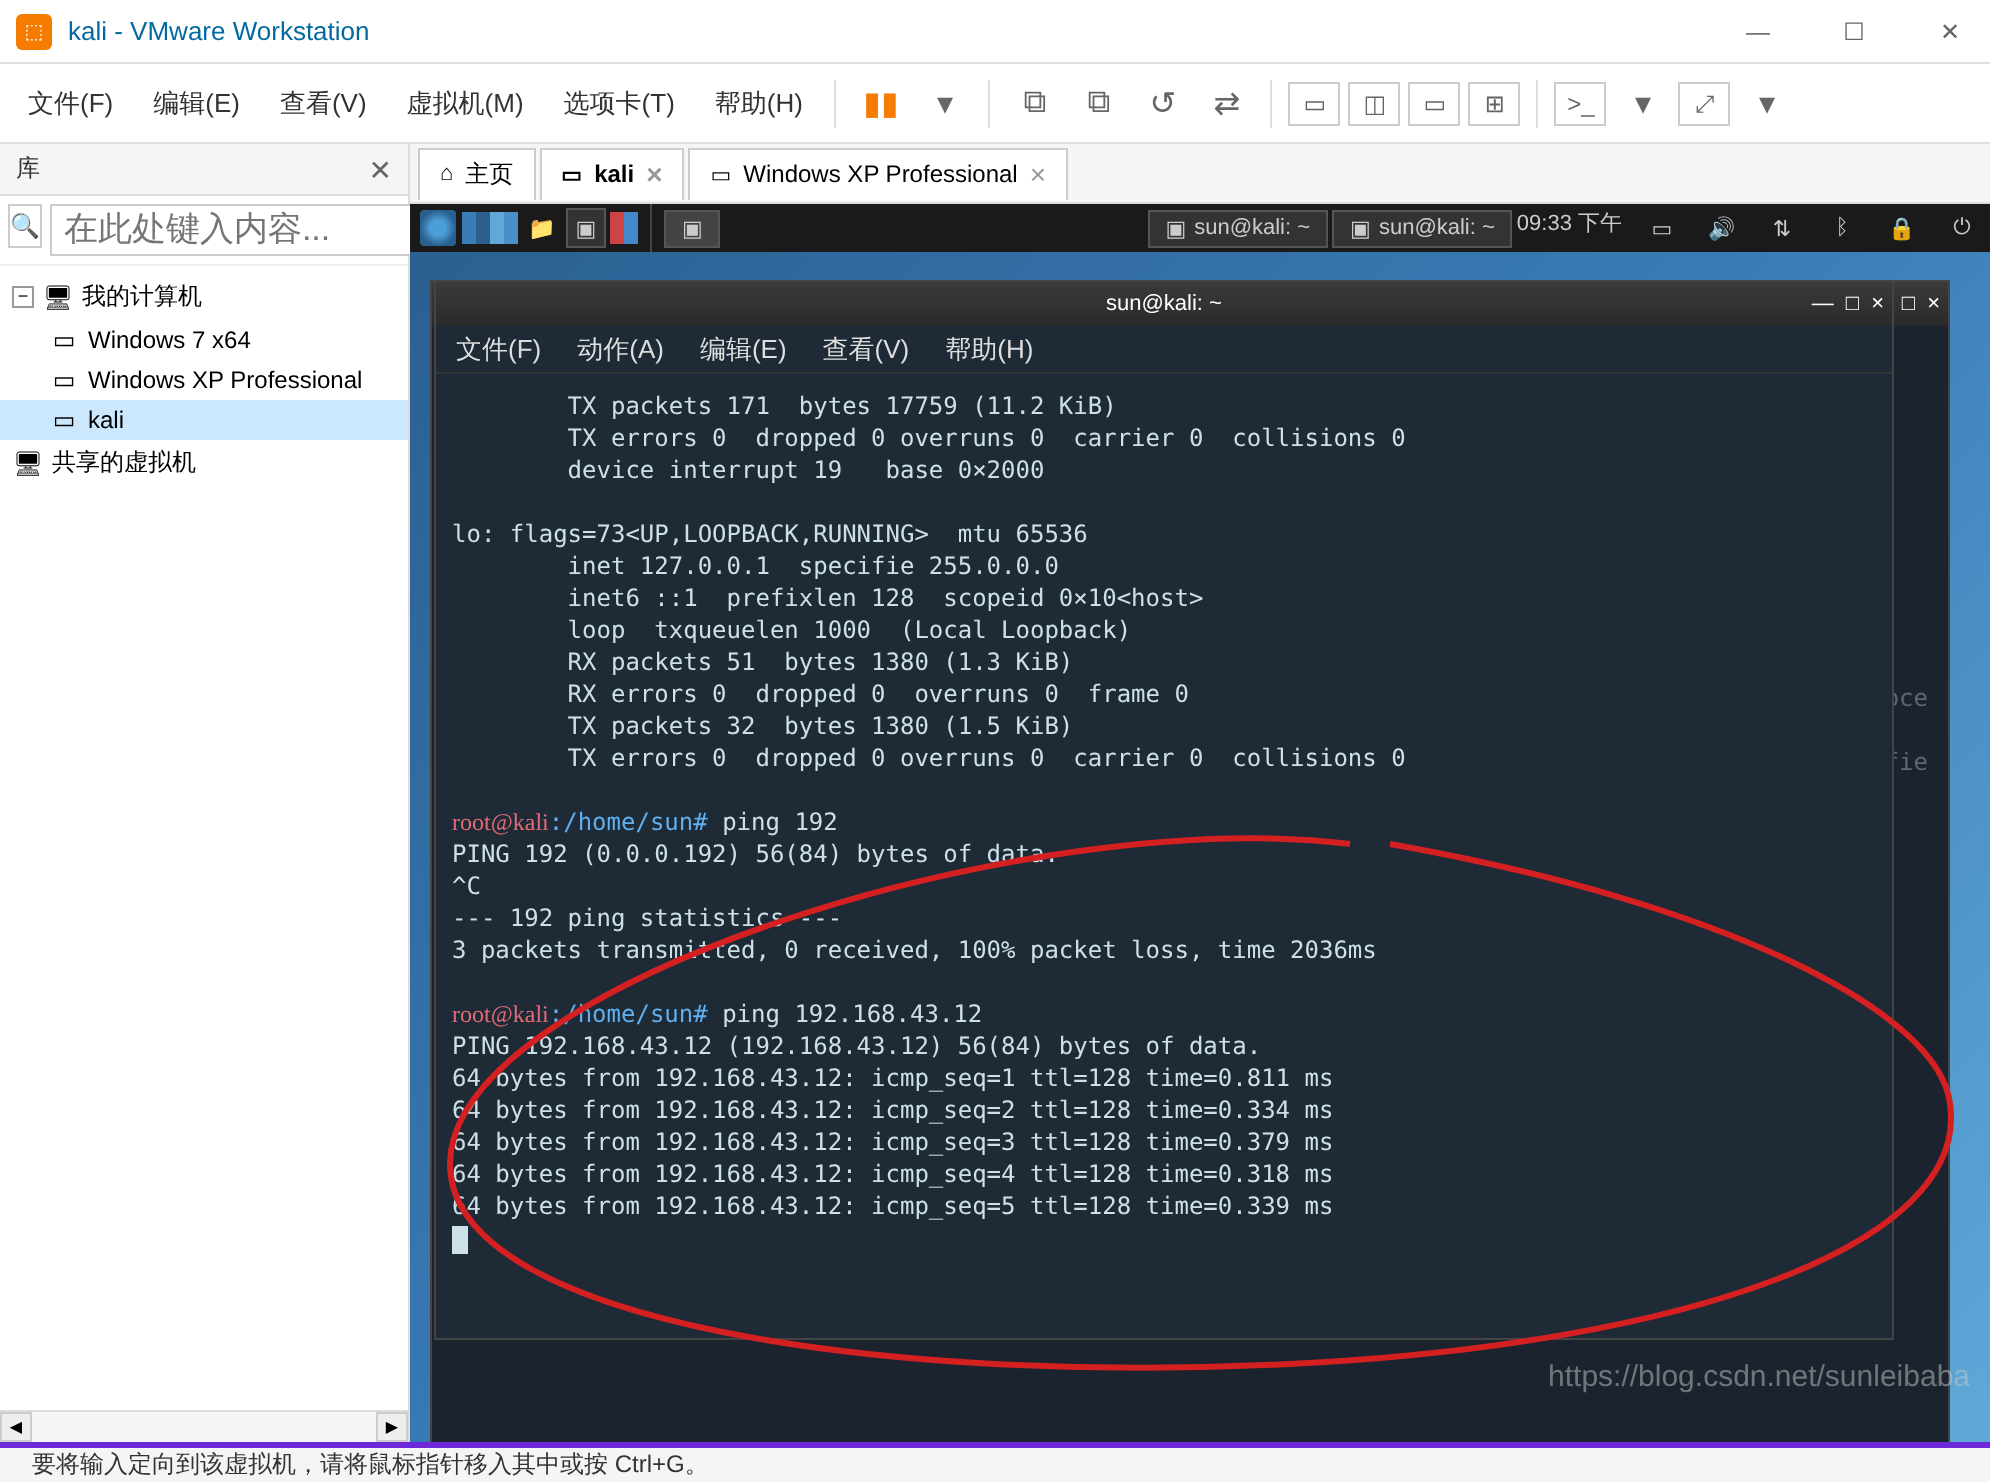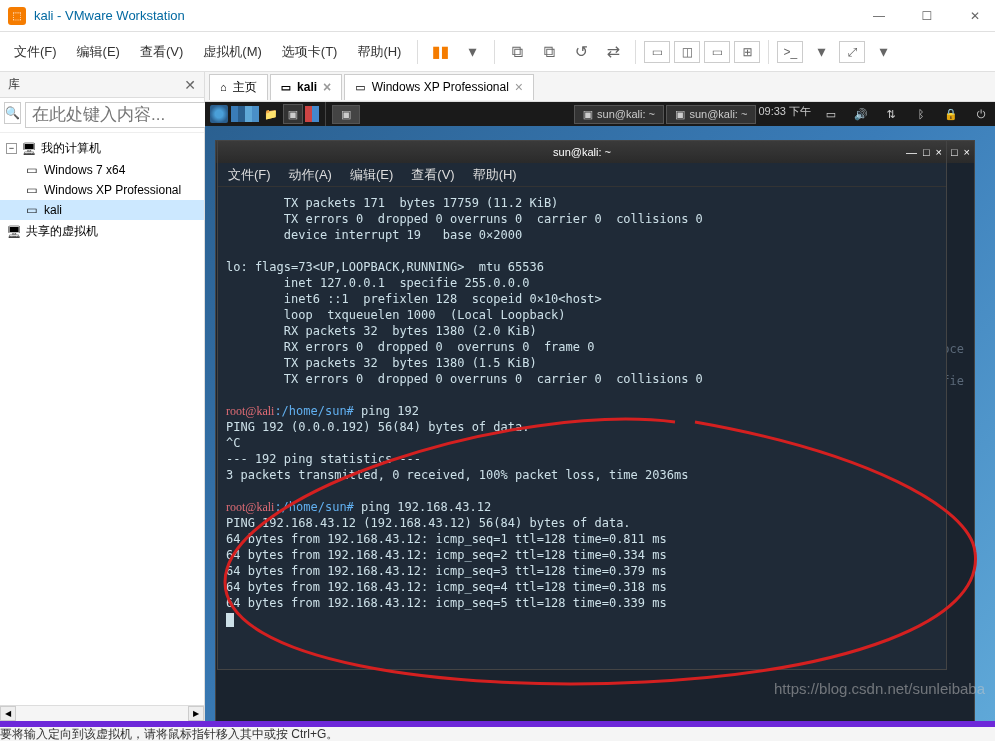--- a/index.html
+++ b/index.html
@@ -76,21 +76,21 @@
     .term-body .prompt { color: #e06c75; font-family: Liberation Serif, serif; }
     .term-body .path { color: #61afef; }
     .term-body .dim { color: #5a6878; }
     .cursor-block { display: inline-block; width: 8px; height: 14px; background: #cce0e8; vertical-align: middle; }
     
     
     .annotation { position: absolute; pointer-events: none; }
     .annotation svg { overflow: visible; }
     
     
-    .statusbar { height: 20px; display: flex; align-items: center; padding: 0 0; font-size: 12px; color: #333; background: #f5f5f5; border-top: 6px solid #6d28d9; }
+    .statusbar { height: 20px; display: flex; align-items: center; padding: 0 16px; font-size: 12px; color: #333; background: #f5f5f5; border-top: 3px solid #6d28d9; }
     
     
     .watermark { position: absolute; right: 10px; bottom: 24px; color: rgba(200,200,200,0.5); font-size: 15px; pointer-events: none; }
     
     .kali-logo { width: 18px; height: 18px; background: radial-gradient(circle, #4a9fd8 30%, #2a5f8f 70%); border-radius: 2px; }
     .colored-boxes { display: flex; }
     .colored-boxes div { width: 7px; height: 16px; }
   </style>
 </head>
 <body>
@@ -267,21 +267,21 @@
           <span>帮助(H)</span>
         </div>
         <div class="term-body"><span>        TX packets 171  bytes 17759 (11.2 KiB)</span>
 <span>        TX errors 0  dropped 0 overruns 0  carrier 0  collisions 0</span>
 <span>        device interrupt 19   base 0×2000</span>
 <span></span>
 <span>lo: flags=73&lt;UP,LOOPBACK,RUNNING&gt;  mtu 65536</span>
 <span>        inet 127.0.0.1  specifie 255.0.0.0</span>
 <span>        inet6 ::1  prefixlen 128  scopeid 0×10&lt;host&gt;</span>
 <span>        loop  txqueuelen 1000  (Local Loopback)</span>
-<span>        RX packets 32  bytes 1380 (2.0 KiB)</span>
+<span>        RX packets 51  bytes 1380 (1.3 KiB)</span>
 <span>        RX errors 0  dropped 0  overruns 0  frame 0</span>
 <span>        TX packets 32  bytes 1380 (1.5 KiB)</span>
 <span>        TX errors 0  dropped 0 overruns 0  carrier 0  collisions 0</span>
 <span></span>
 <span class="prompt">root@kali</span><span class="path">:/home/sun#</span><span> ping 192</span>
 <span>PING 192 (0.0.0.192) 56(84) bytes of data.</span>
 <span>^C</span>
 <span>--- 192 ping statistics ---</span>
 <span>3 packets transmitted, 0 received, 100% packet loss, time 2036ms</span>
 <span></span>

